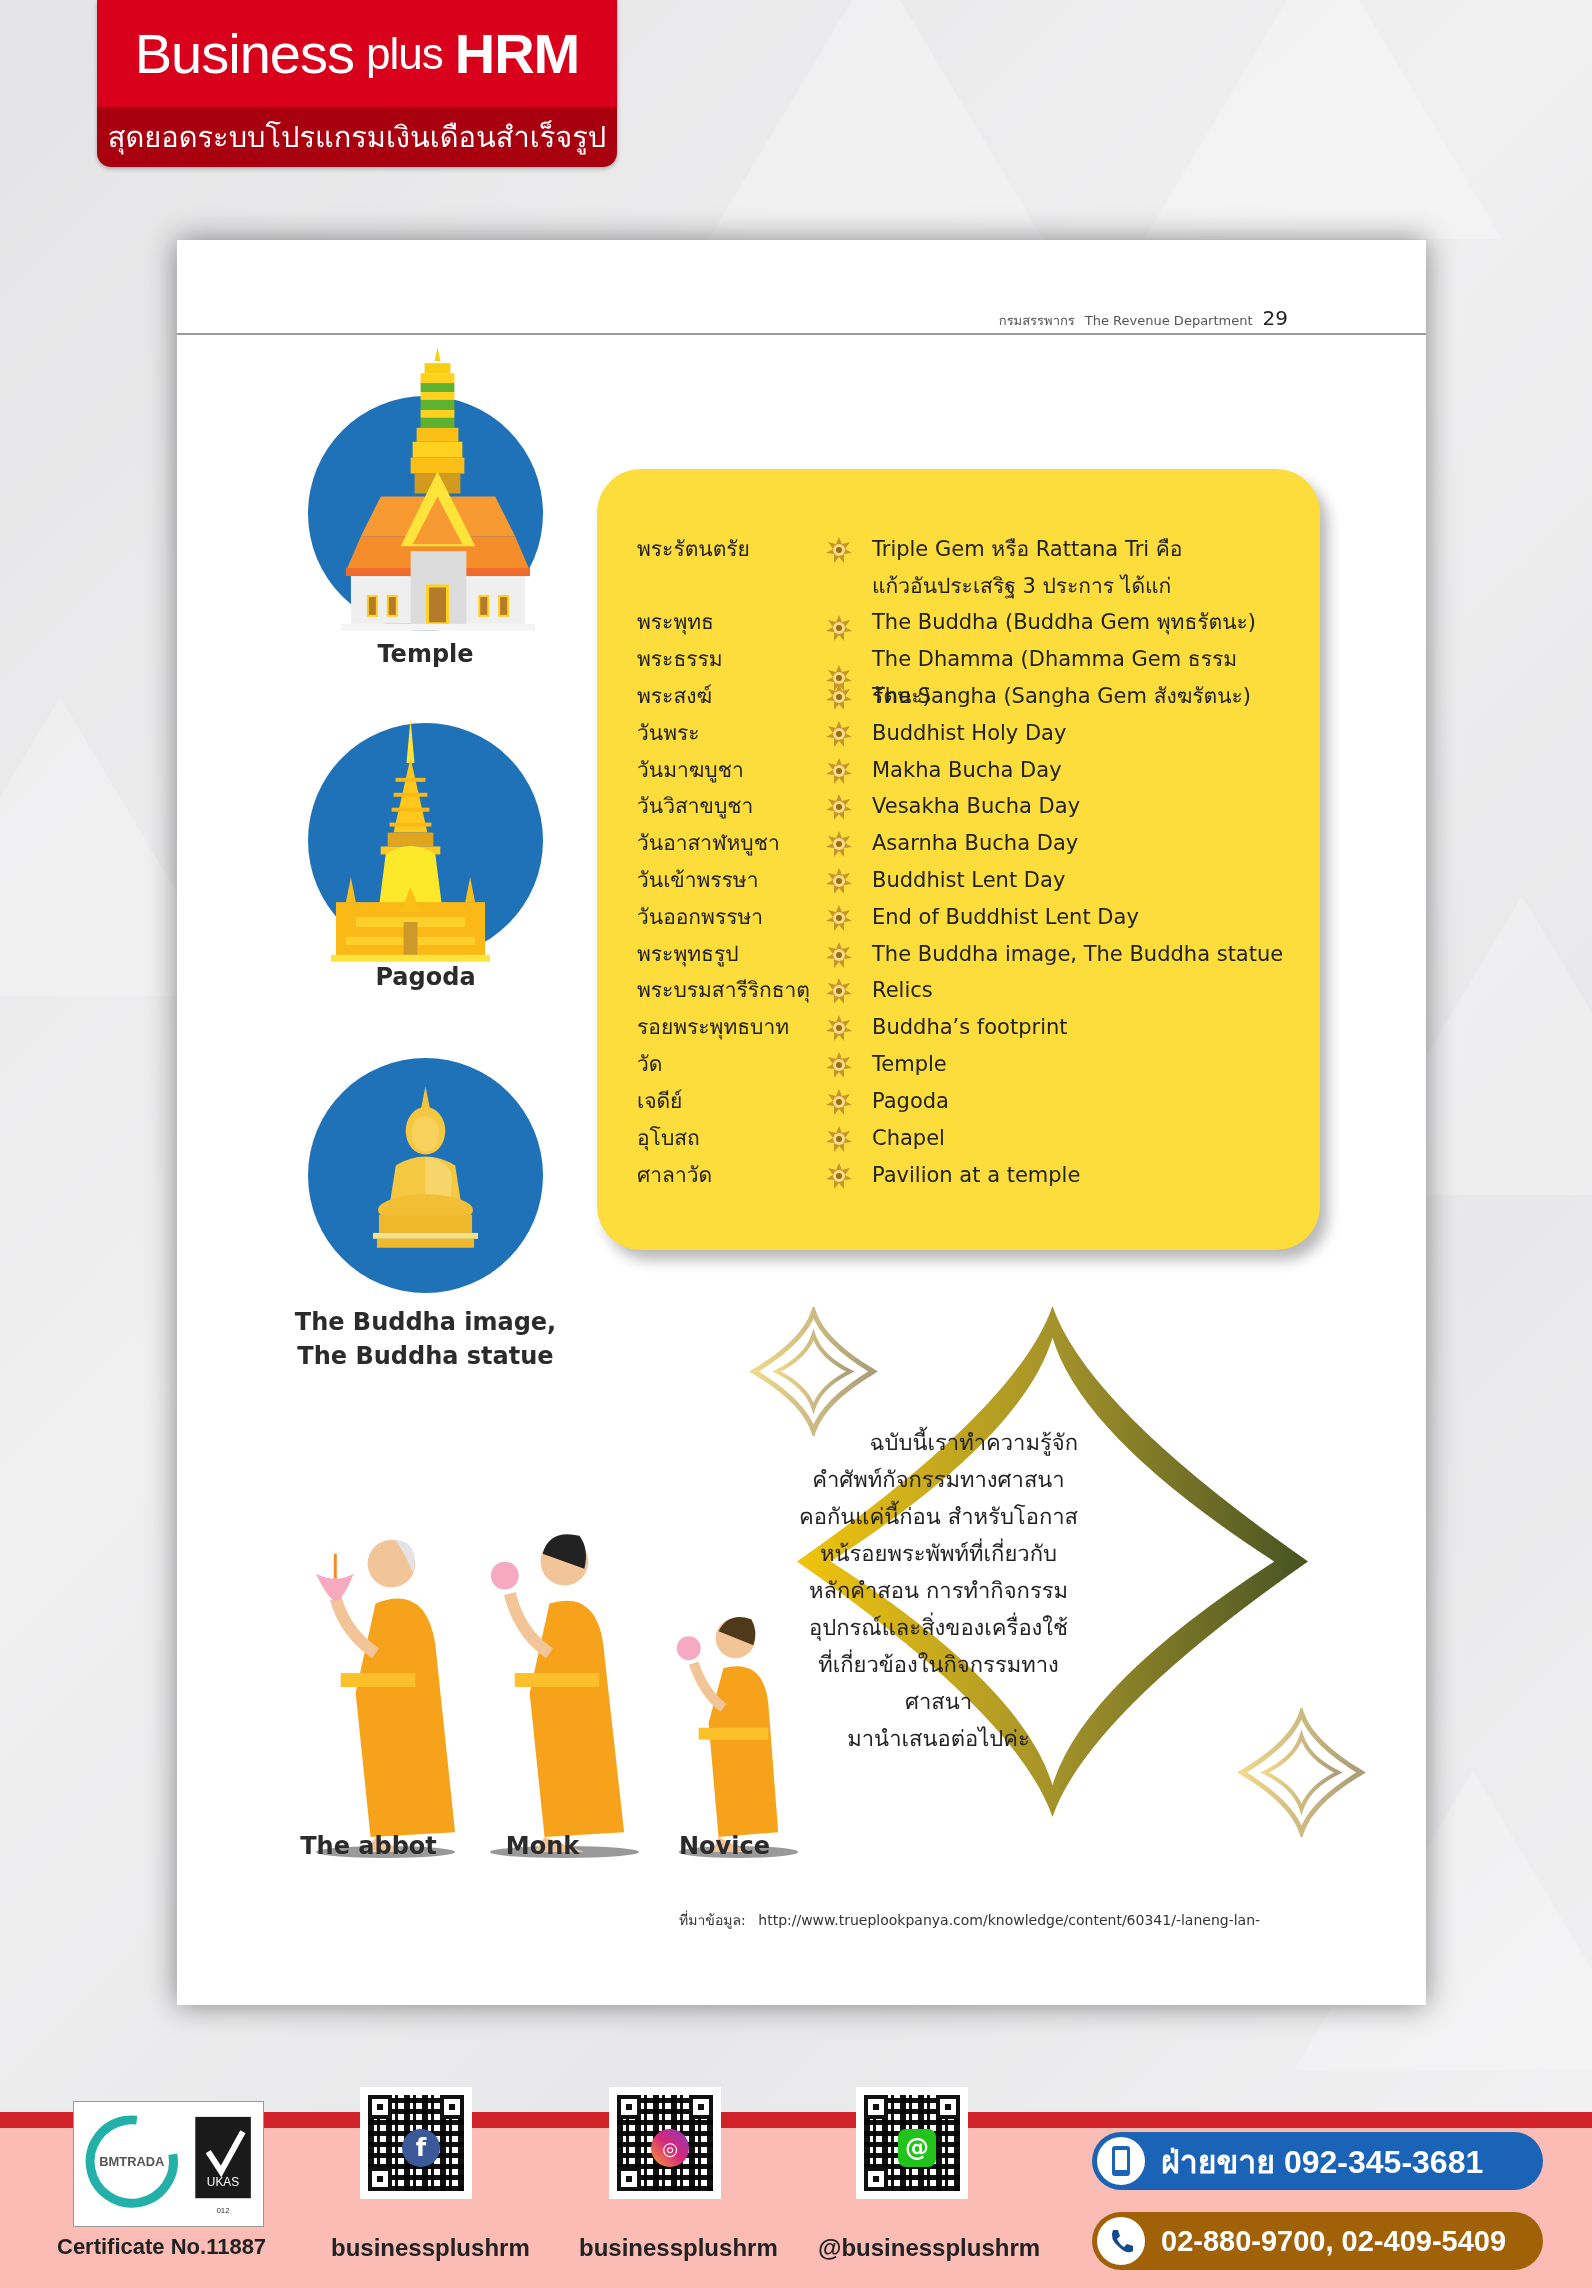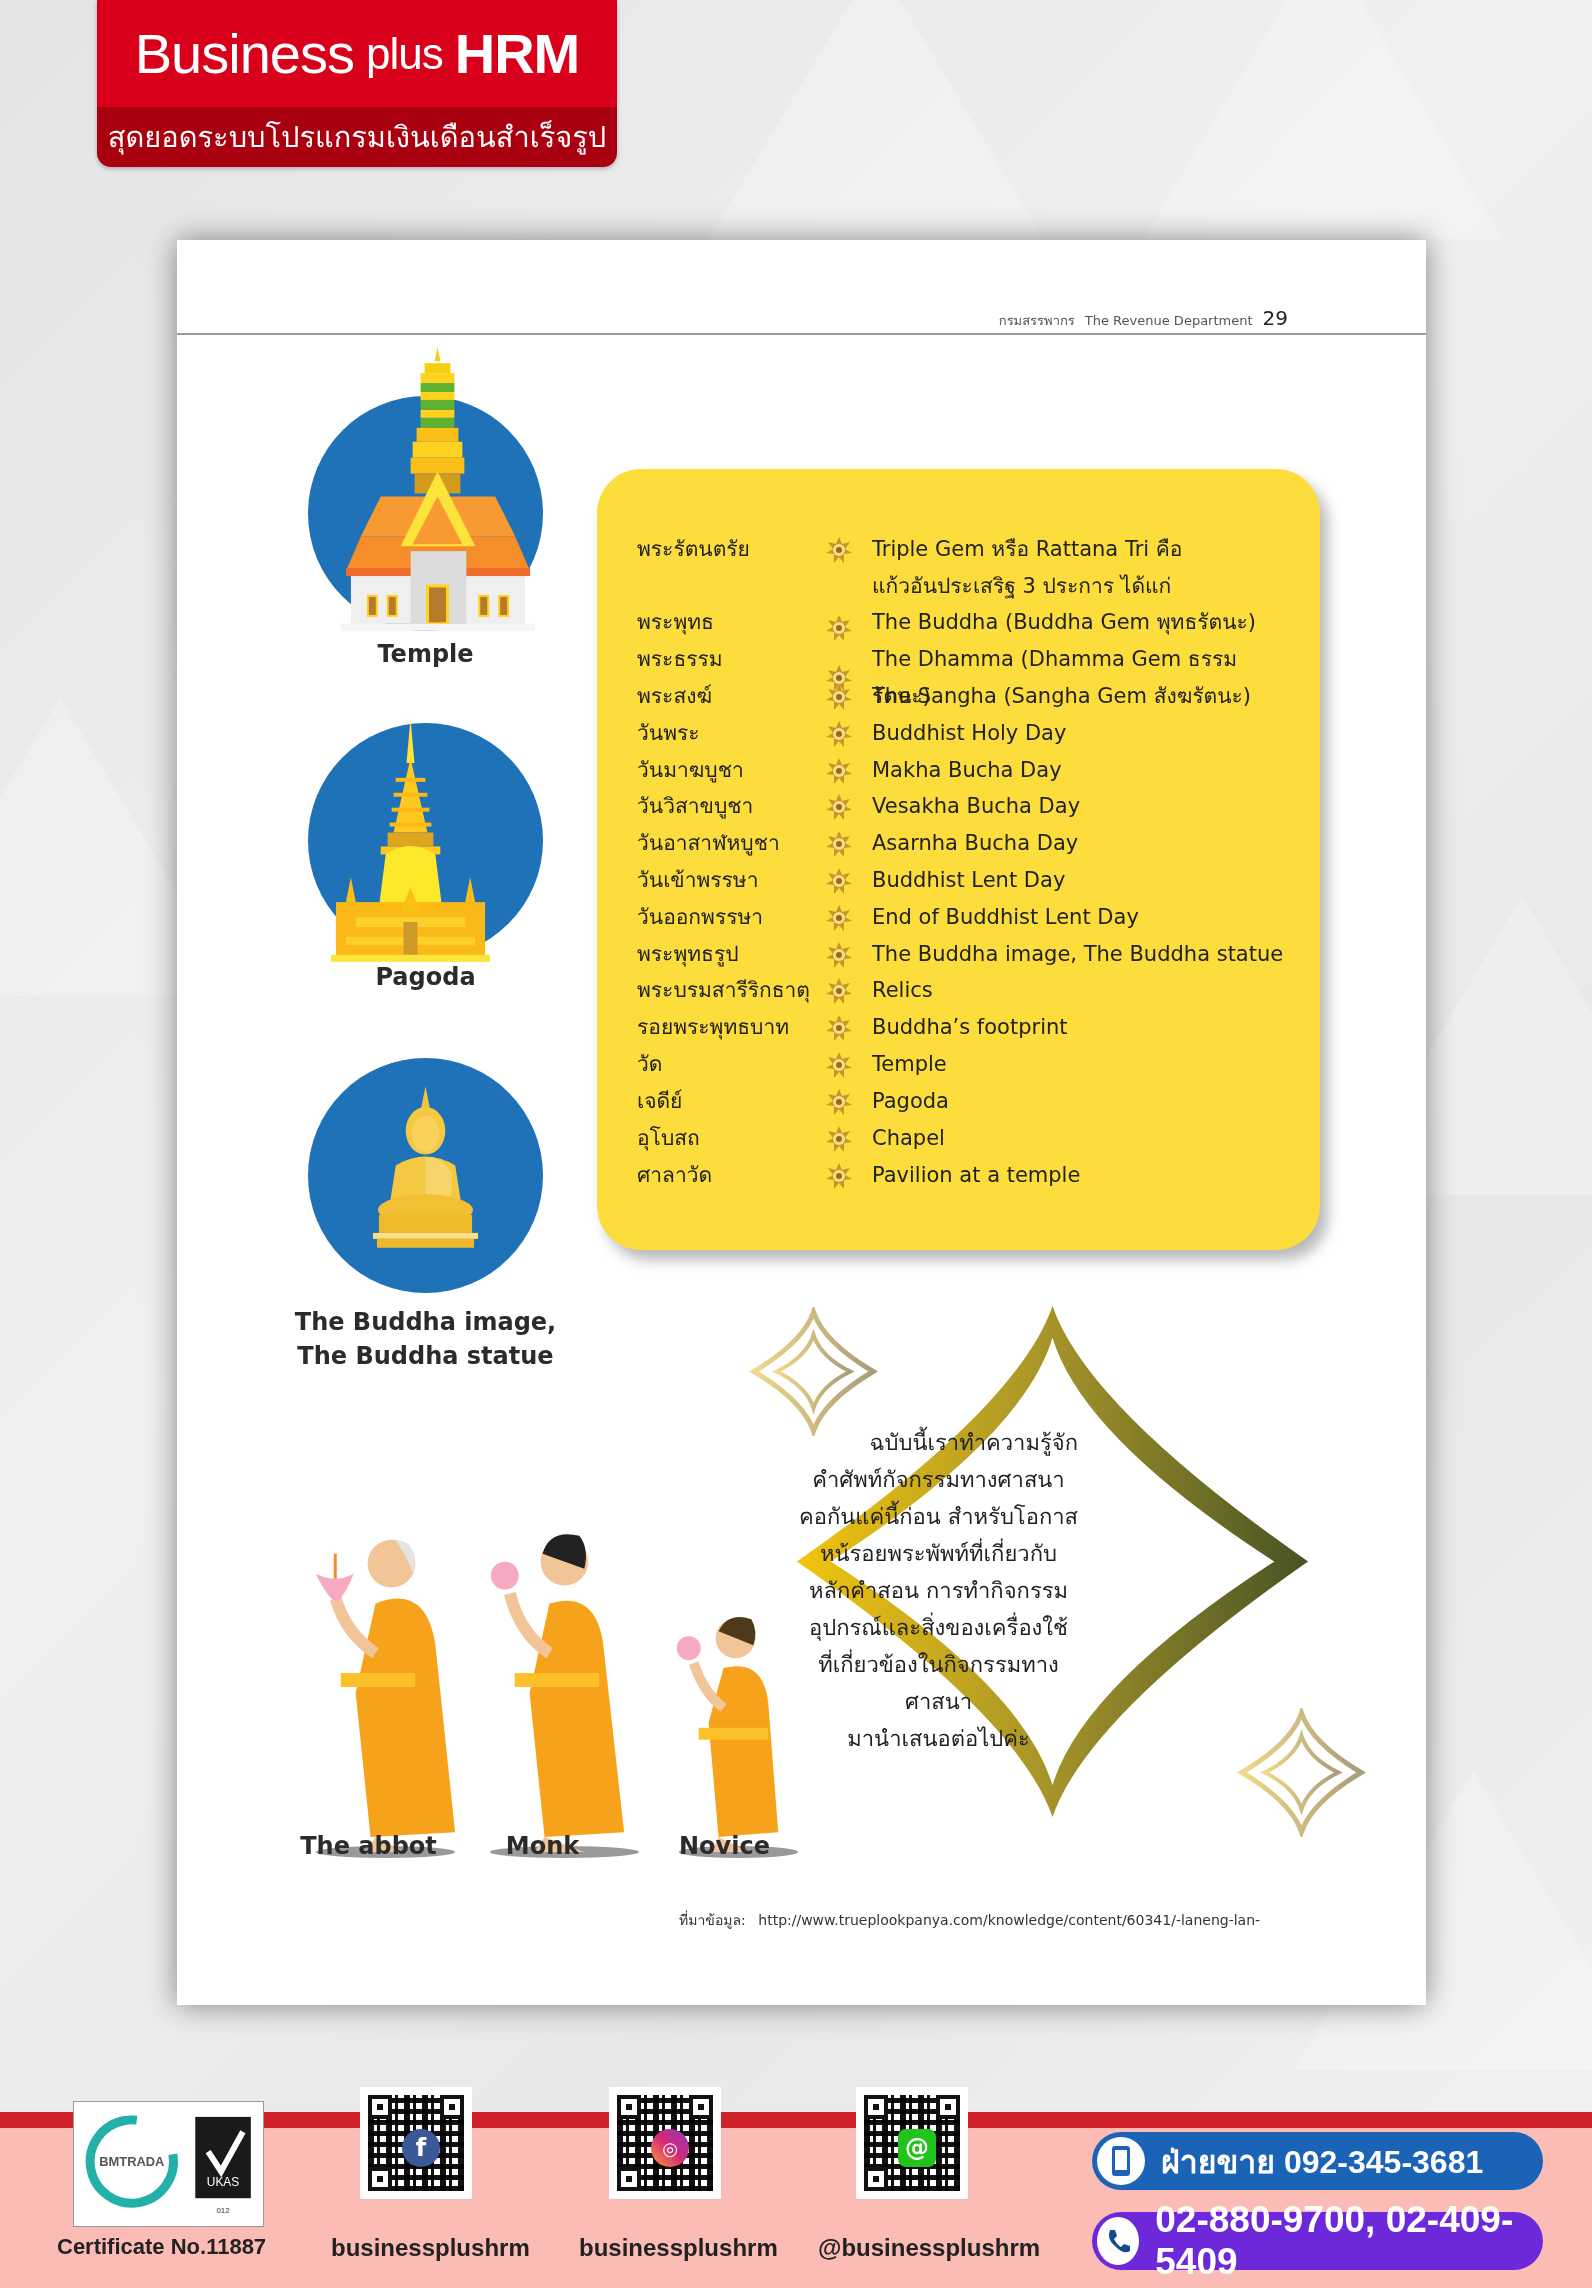--- a/index.html
+++ b/index.html
@@ -474,21 +474,21 @@
 
 <div class="pill" style="top:2132px;background:#1b63b6;">
   <div class="pic">
     <svg width="20" height="32" viewBox="0 0 20 32">
         <rect x="1" y="1" width="18" height="30" rx="3" fill="#1b63b6"></rect>
         <rect x="4" y="5" width="12" height="20" fill="#fff"></rect>
       </svg>
   </div>
   <span>ฝ่ายขาย 092-345-3681</span>
 </div>
-<div class="pill" style="top:2212px;background:#6d28d9;font-size:37px;">
+<div class="pill" style="top:2212px;background:#a16207;font-size:29px;">
   <div class="pic">
     <svg width="28" height="28" viewBox="0 0 28 28">
         <path d="M6 3 L11 3 L13 9 L10 12 Q13 18 17 20 L20 17 L26 19 L26 24 Q20 28 12 20 Q2 12 6 3 Z" fill="#13498f"></path>
       </svg>
   </div>
   <span>02-880-9700, 02-409-5409</span>
 </div>
 
 
 </body></html>

